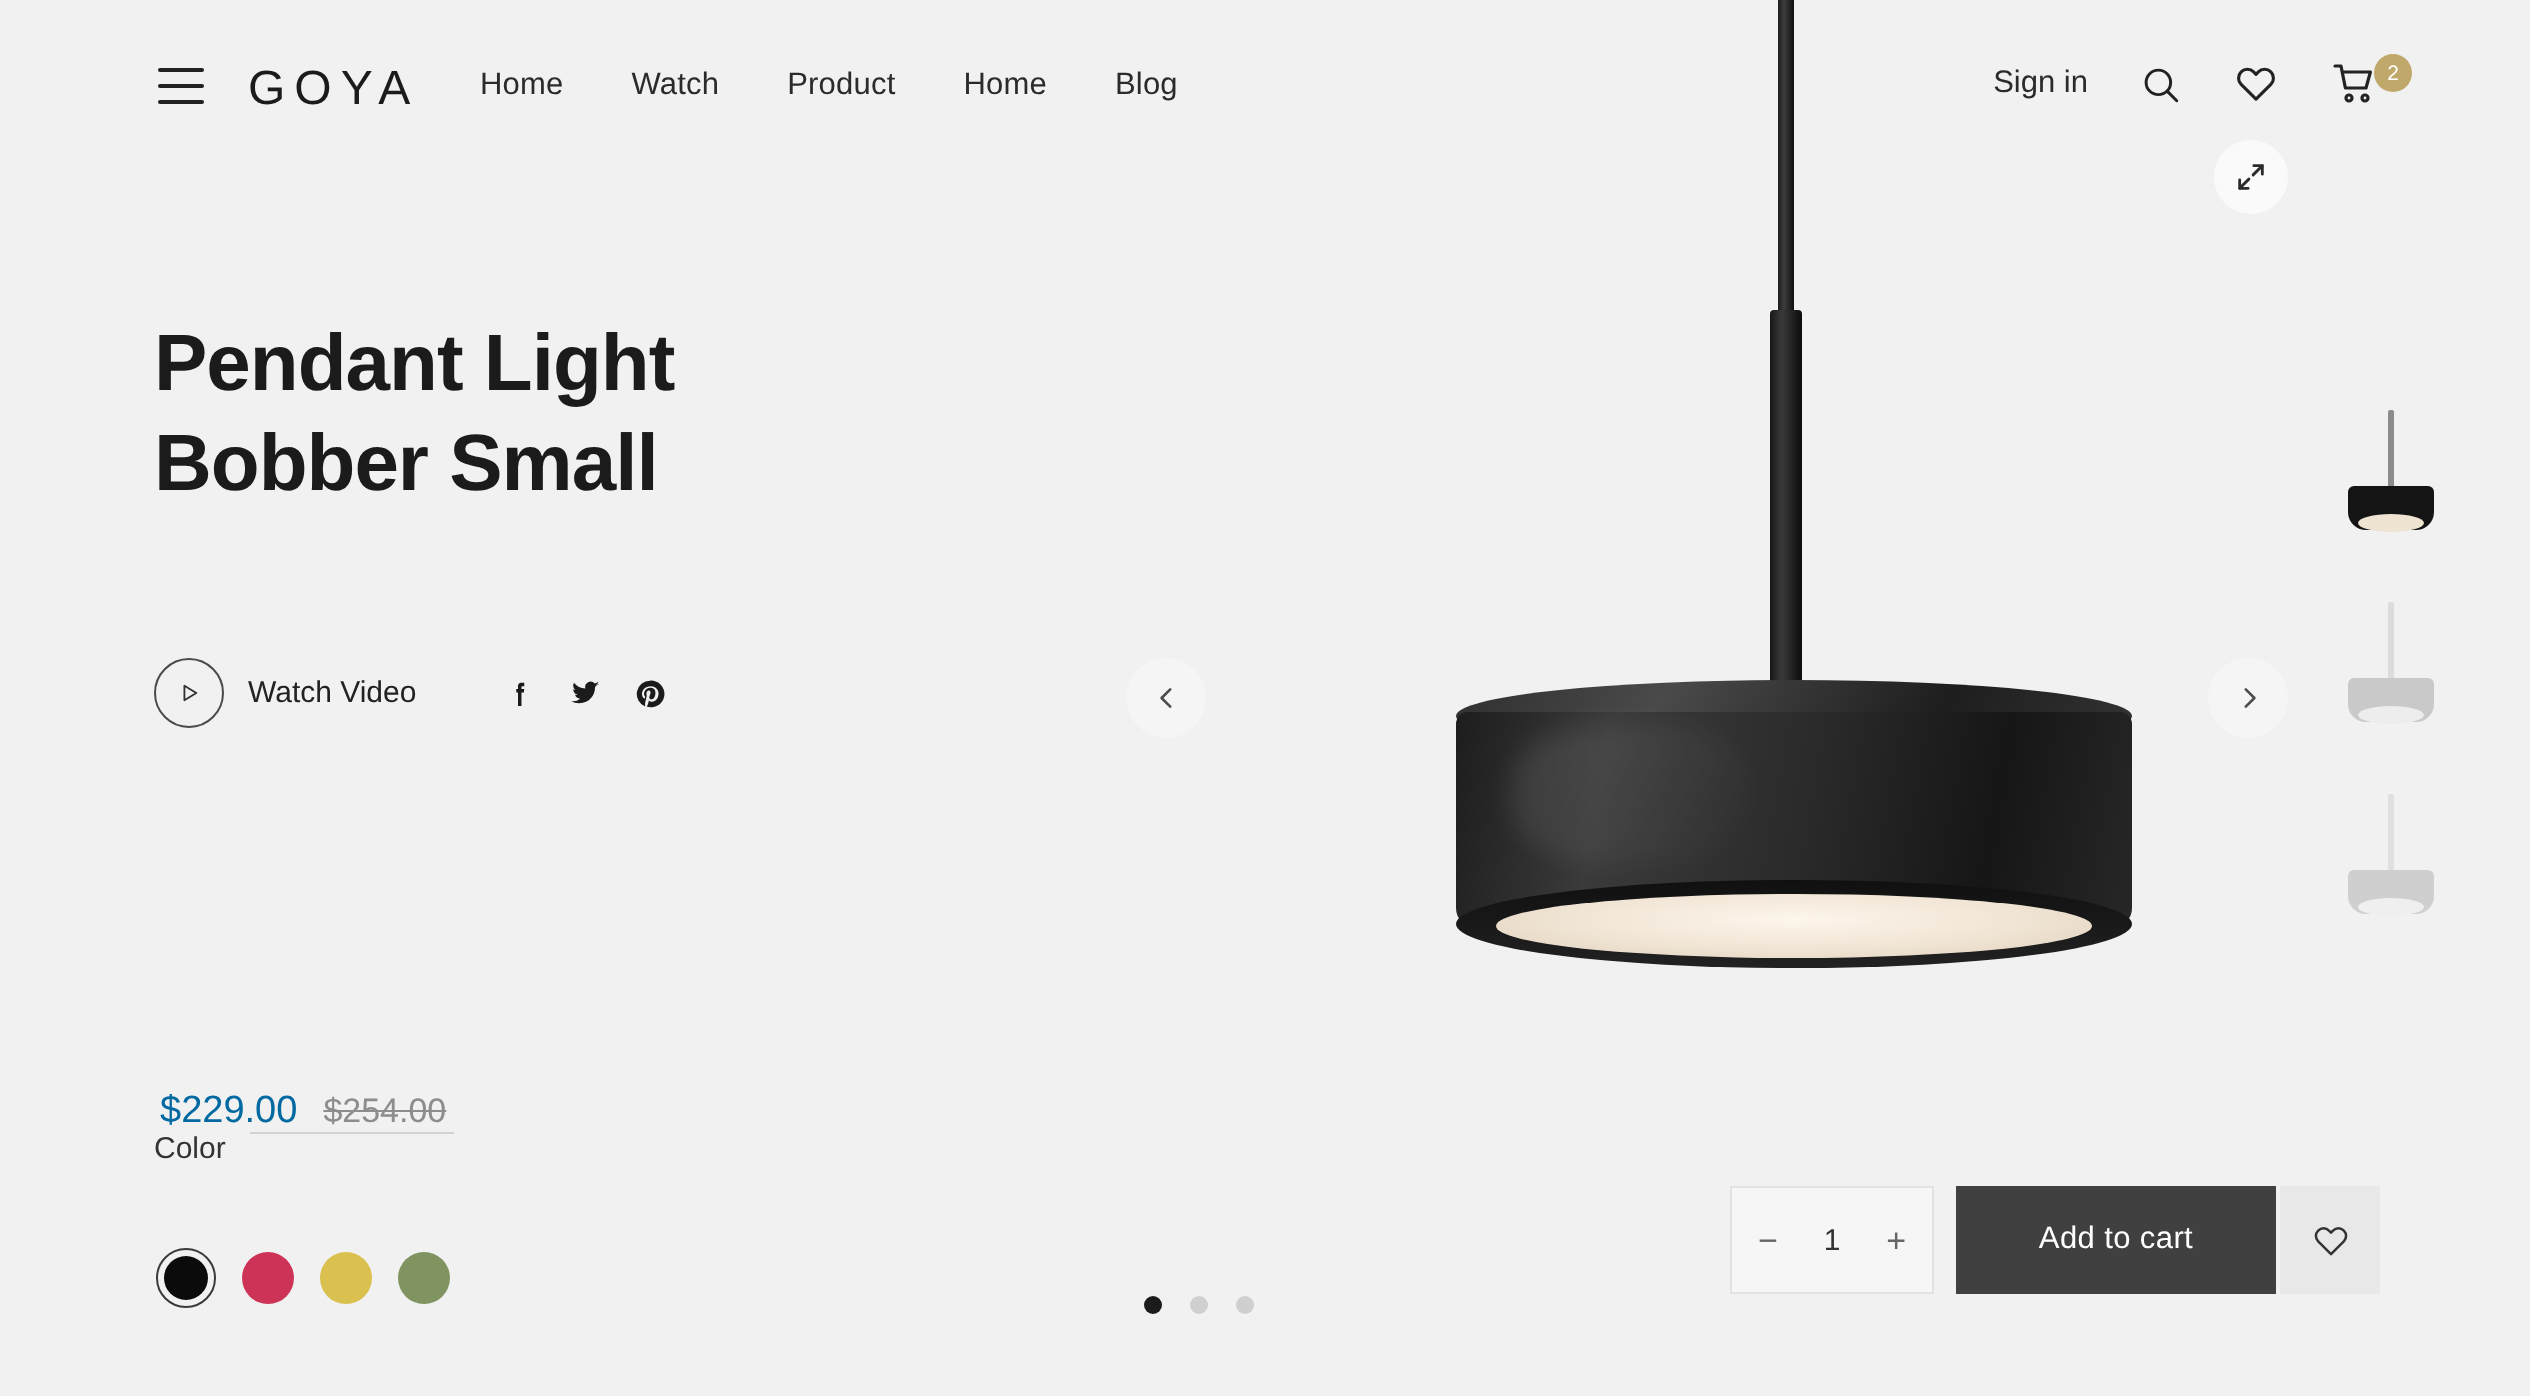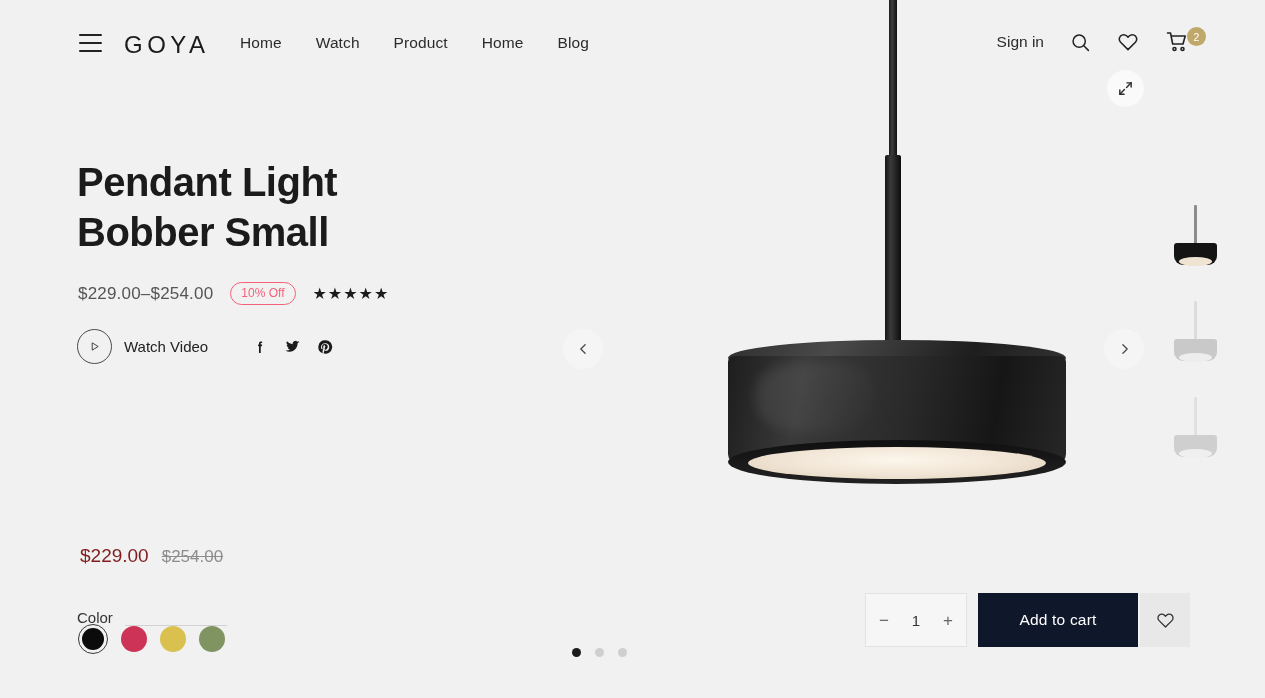--- a/index.html
+++ b/index.html
@@ -76,26 +76,26 @@
     cursor: pointer;
   }
   .watch-label { margin-left: 12px; font-size: 15px; color: #222; }
   .socials { display: flex; align-items: center; gap: 16px; margin-left: 44px; }
   .socials span { cursor: pointer; display: flex; }
 
   .sale-price-row {
     position: absolute; left: 80px; top: 545px;
     display: flex; align-items: baseline; gap: 13px;
   }
-  .sale-now { font-size: 19px; color: #7f1d1d; }
+  .sale-now { font-size: 19px; color: #0369a1; }
   .sale-old { font-size: 17px; color: #8d8d8d; text-decoration: line-through; }
 
   .color-head {
-    position: absolute; left: 77px; top: 609px;
-    display: flex; align-items: flex-end; width: 150px;
+    position: absolute; left: 77px; top: 566px;
+    display: flex; align-items: flex-start; width: 150px;
   }
   .color-label { font-size: 15px; color: #333; }
   .color-line { flex: 1; height: 1px; background: #d2d2d2; margin-left: 12px; }
 
   .swatches { position: absolute; left: 78px; top: 624px; display: flex; gap: 13px; align-items: center; }
   .sw { width: 26px; height: 26px; border-radius: 50%; cursor: pointer; }
   .sw-sel { width: 30px; height: 30px; border-radius: 50%; border: 1px solid #3a3a3a;
             display: flex; align-items: center; justify-content: center; cursor: pointer; }
   .sw-sel .inner { width: 22px; height: 22px; border-radius: 50%; }
 
@@ -161,21 +161,21 @@
   
   .qty {
     position: absolute; left: 865px; top: 593px; width: 102px; height: 54px;
     border: 1px solid #e2e2e2; background: #f6f6f6;
     display: flex; align-items: center; justify-content: space-between; padding: 0 13px;
   }
   .qty button { background: none; border: none; font-size: 17px; color: #666; cursor: pointer; line-height: 1; }
   .qty .val { font-size: 15px; color: #333; }
   .add-cart {
     position: absolute; left: 978px; top: 593px; width: 160px; height: 54px;
-    background: #0f172a; color: #fff; border: none; font-size: 15.5px;
+    background: #404040; color: #fff; border: none; font-size: 15.5px;
     cursor: pointer; font-family: "Liberation Sans", sans-serif; letter-spacing: .2px;
   }
   .wish-btn {
     position: absolute; left: 1140px; top: 593px; width: 50px; height: 54px;
     background: #e8e8e8; border: none; cursor: pointer;
     display: flex; align-items: center; justify-content: center;
   }
 </style>
 </head>
 <body>
@@ -280,25 +280,20 @@
     <div class="dot active"></div>
     <div class="dot"></div>
     <div class="dot"></div>
   </div>
 
   <div class="title">
     <div>Pendant Light</div>
     <div>Bobber Small</div>
   </div>
 
-  <div class="price-row">
-    <span class="price-range">$229.00–$254.00</span>
-    <span class="off-badge">10% Off</span>
-    <span class="stars">★★★★★</span>
-  </div>
 
   <div class="media-row">
     <div class="play-circle">
       <svg width="11" height="11" viewBox="0 0 24 24" fill="none" stroke="#333" stroke-width="2" stroke-linejoin="round">
         <polygon points="7,4 20,12 7,20"></polygon>
       </svg>
     </div>
     <div class="watch-label">Watch Video</div>
     <div class="socials">
       <span>

